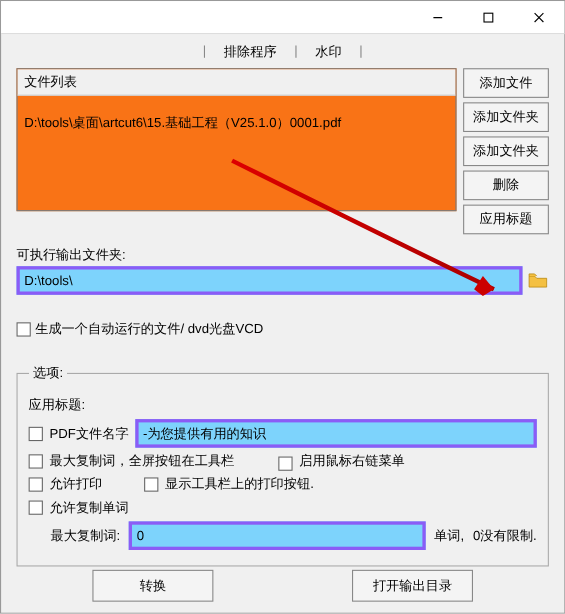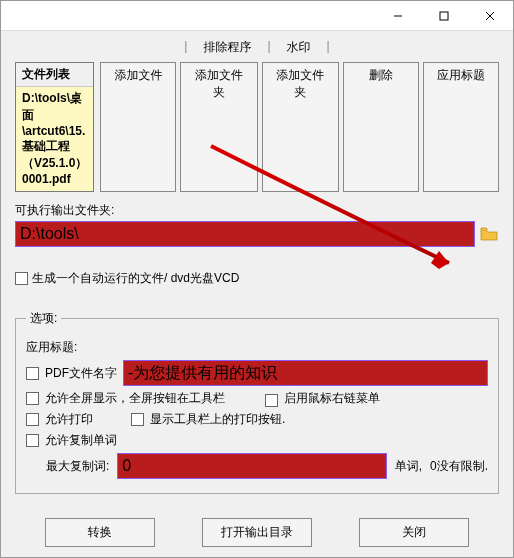--- a/index.html
+++ b/index.html
@@ -6,27 +6,27 @@
 body { font-family: "Microsoft YaHei", SimSun, sans-serif; font-size: 12px; background: #fff; }
 .window { width: 514px; height: 558px; border: 1px solid #999; background: #f0f0f0; position: relative; }
 .titlebar { height: 30px; background: #fff; display: flex; justify-content: flex-end; align-items: center; border-bottom: 1px solid #ddd; }
 .titlebar-btn { width: 46px; height: 30px; display: flex; align-items: center; justify-content: center; cursor: pointer; }
 .tabs { display: flex; justify-content: center; gap: 0; padding: 6px 0 4px; }
 .tabs span { padding: 2px 8px; }
 .tabs .sep { color: #888; }
 .content { padding: 0 14px; }
 .label { margin: 4px 0 2px; font-size: 12px; }
 .file-area { display: flex; gap: 6px; }
-.file-table { flex: 1; border: 1px solid #7a7a7a; background: #fef9c3; height: 130px; font-weight: bold; }
+.file-table { flex: 1; border: 1px solid #7a7a7a; background: #f97316; height: 130px; }
 .file-header { background: #f0f0f0; border-bottom: 1px solid #ccc; padding: 3px 6px; font-size: 12px; }
-.file-row { padding: 3px 6px; font-size: 12px; }
-.side-btns { display: flex; flex-direction: row; gap: 4px; }
+.file-row { padding: 16px 6px; font-size: 12px; }
+.side-btns { display: flex; flex-direction: column; gap: 4px; }
 .btn { border: 1px solid #888; background: #f4f4f4; padding: 4px 8px; font-size: 12px; min-width: 76px; text-align: center; cursor: pointer; }
 .output-row { display: flex; align-items: center; gap: 4px; }
-.text-input { border: 1px solid #8b5cf6; background: #b91c1c; padding: 3px 4px; font-size: 16px; }
+.text-input { border: 3px solid #8b5cf6; background: #7dd3fc; padding: 3px 4px; font-size: 12px; }
 .output-row .text-input { flex: 1; }
 .folder-icon { width: 20px; height: 18px; cursor: pointer; display: flex; align-items: center; justify-content: center; }
 .chk-row { display: flex; align-items: center; gap: 4px; margin: 23px 0; }
 .chk { width: 13px; height: 13px; border: 1px solid #666; background: #fff; cursor: pointer; flex-shrink: 0; }
 fieldset { border: 1px solid #aaa; padding: 8px 10px 10px; margin-top: 4px; }
 legend { font-size: 12px; padding: 0 4px; }
 .opt-row { display: flex; align-items: center; gap: 6px; margin: 4px 0; }
 .opt-row .text-input { flex: 1; }
 .opt-row.two { gap: 40px; }
 .indent { margin-left: 20px; }
@@ -102,21 +102,21 @@
       <legend>选项:</legend>
       <div class="label">应用标题:</div>
       <div class="opt-row">
         <div class="chk"></div>
         <span>PDF文件名字</span>
         <input class="text-input" value="-为您提供有用的知识" style="">
       </div>
       <div class="opt-row two">
         <div style="display:flex;align-items:center;gap:6px">
           <div class="chk"></div>
-          <span>允许全屏显示，全屏按钮在工具栏</span>
+          <span>最大复制词，全屏按钮在工具栏</span>
         </div>
         <div style="display:flex;align-items:flex-end;gap:6px">
           <div class="chk"></div>
           <span>启用鼠标右链菜单</span>
         </div>
       </div>
       <div class="opt-row">
         <div class="chk"></div>
         <span style="min-width:80px">允许打印</span>
         <div class="chk"></div>
@@ -131,21 +131,20 @@
         <input class="text-input" value="0" style="">
         <span>单词,</span>
         <span>0没有限制.</span>
       </div>
     </fieldset>
   </div>
 
   <div class="bottom-bar">
     <div class="btn">转换</div>
     <div class="btn">打开输出目录</div>
-    <div class="btn">关闭</div>
   </div>
 
   <svg class="arrow-overlay" style="left:0;top:0;width:514px;height:558px">
     <defs>
         <linearGradient id="ag" x1="0" y1="0" x2="1" y2="0">
           <stop offset="0" stop-color="#d00"></stop>
           <stop offset="1" stop-color="#a00"></stop>
         </linearGradient>
       </defs>
     <path d="M 210 145 Q 340 210 448 262" stroke="url(#ag)" stroke-width="4" fill="none"></path>

